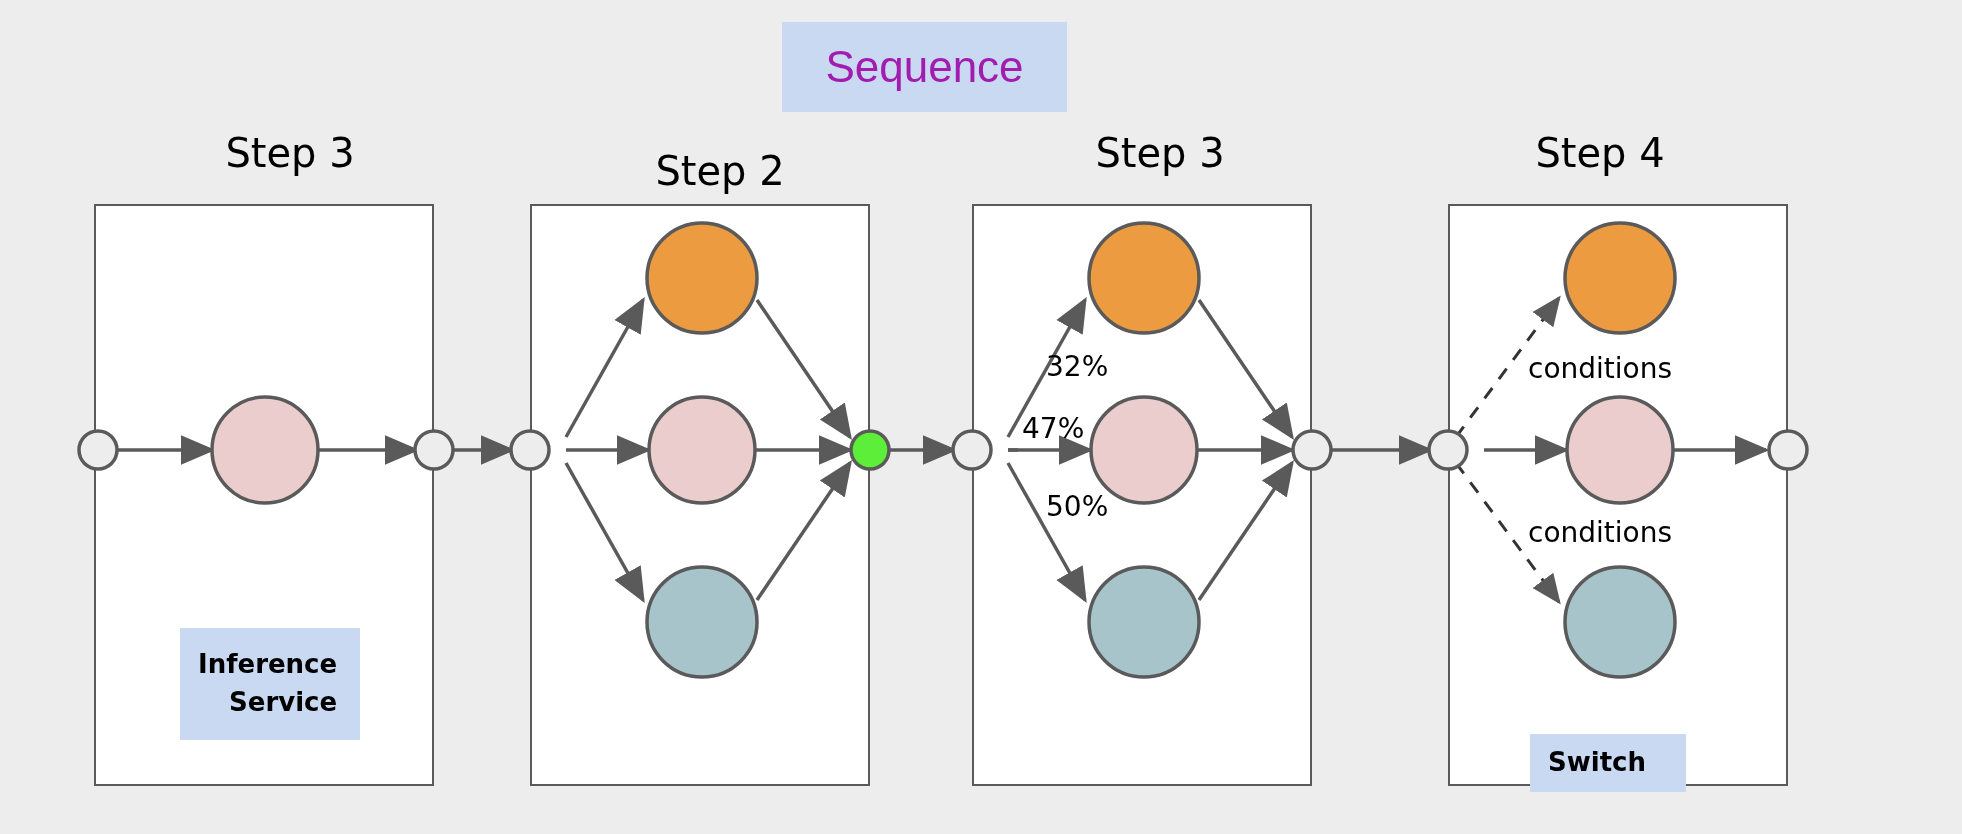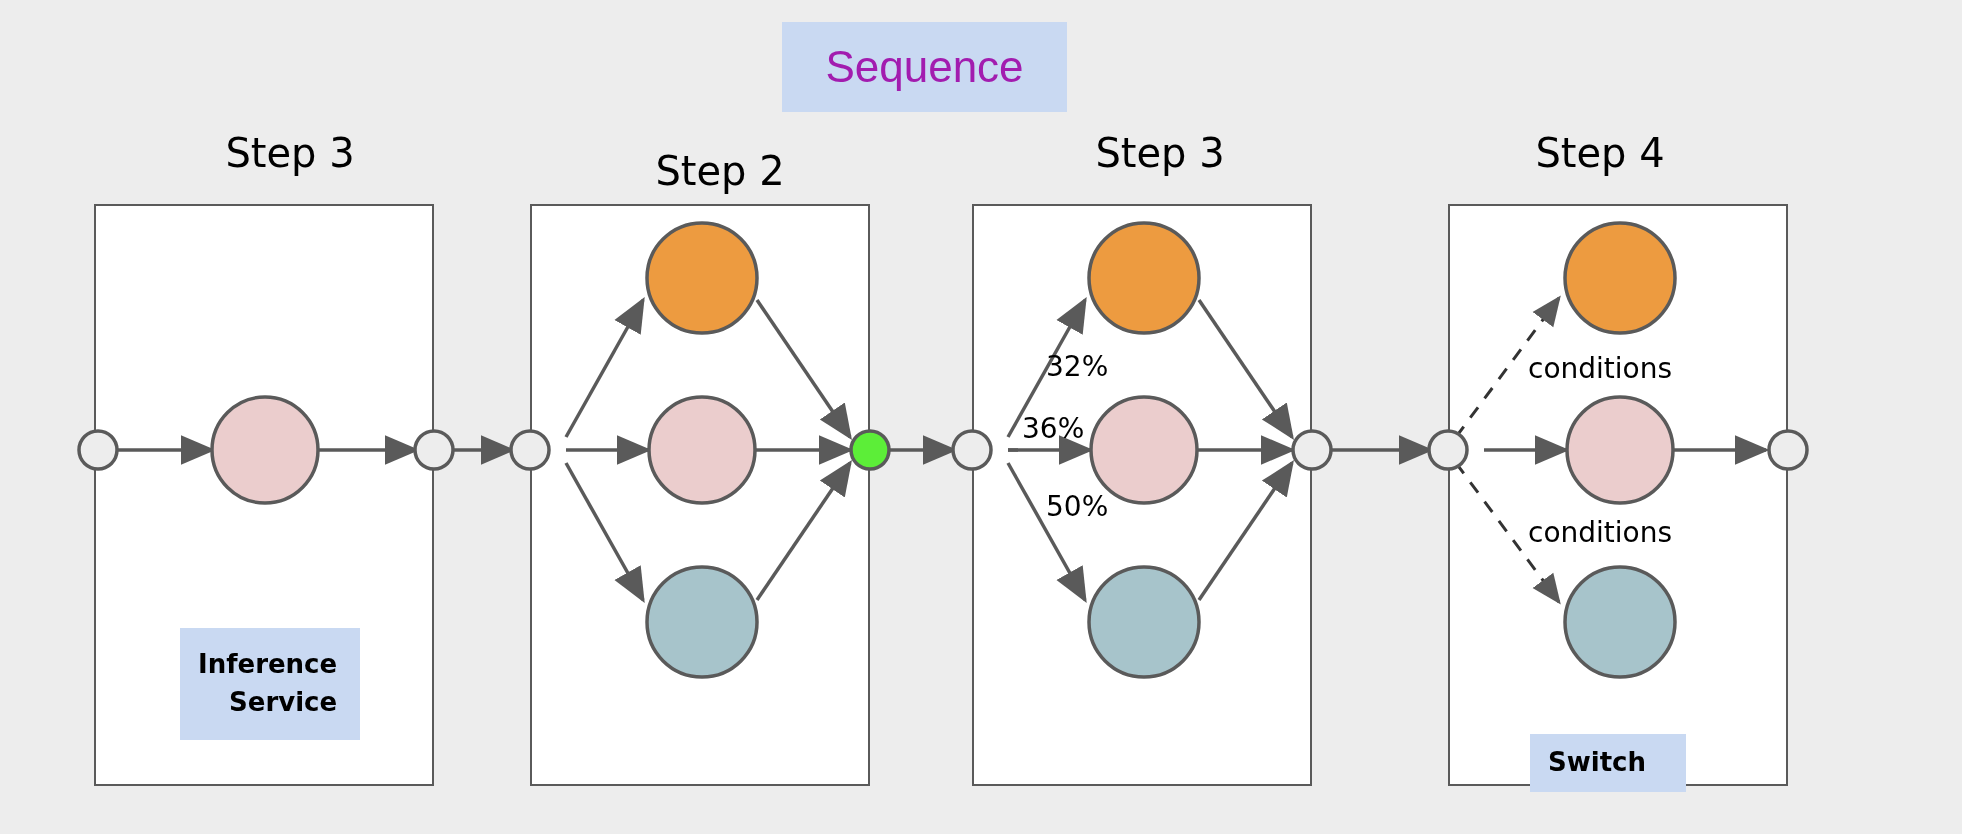--- a/index.html
+++ b/index.html
@@ -151,21 +151,21 @@
     <circle cx="530" cy="450" r="19" fill="#ededed" stroke="#5a5a5a" stroke-width="3.5"></circle>
     <circle cx="870" cy="450" r="19" fill="#5cee38" stroke="#5a5a5a" stroke-width="3.5"></circle>
     <circle cx="972" cy="450" r="19" fill="#ededed" stroke="#5a5a5a" stroke-width="3.5"></circle>
     <circle cx="1312" cy="450" r="19" fill="#ededed" stroke="#5a5a5a" stroke-width="3.5"></circle>
     <circle cx="1448" cy="450" r="19" fill="#ededed" stroke="#5a5a5a" stroke-width="3.5"></circle>
     <circle cx="1788" cy="450" r="19" fill="#ededed" stroke="#5a5a5a" stroke-width="3.5"></circle>
     <circle cx="1802" cy="450" r="0" fill="none" stroke="none"></circle>
   </svg>
 
   <div class="edge-label" style="left:1046px;top:350px;">32%</div>
-  <div class="edge-label" style="left:1022px;top:412px;">36%</div>
+  <div class="edge-label" style="left:1022px;top:412px;">47%</div>
   <div class="edge-label" style="left:1046px;top:490px;">50%</div>
 
   <div class="edge-label" style="left:1528px;top:352px;">conditions</div>
   <div class="edge-label" style="left:1528px;top:516px;">conditions</div>
 
   <div class="tag-chip" style="left:180px;top:628px;width:180px;height:112px;text-align:right;">Inference
 Service</div>
   <div class="tag-chip" style="left:1530px;top:734px;width:156px;height:58px;text-align:right;">Switch</div>
 
 </div>

